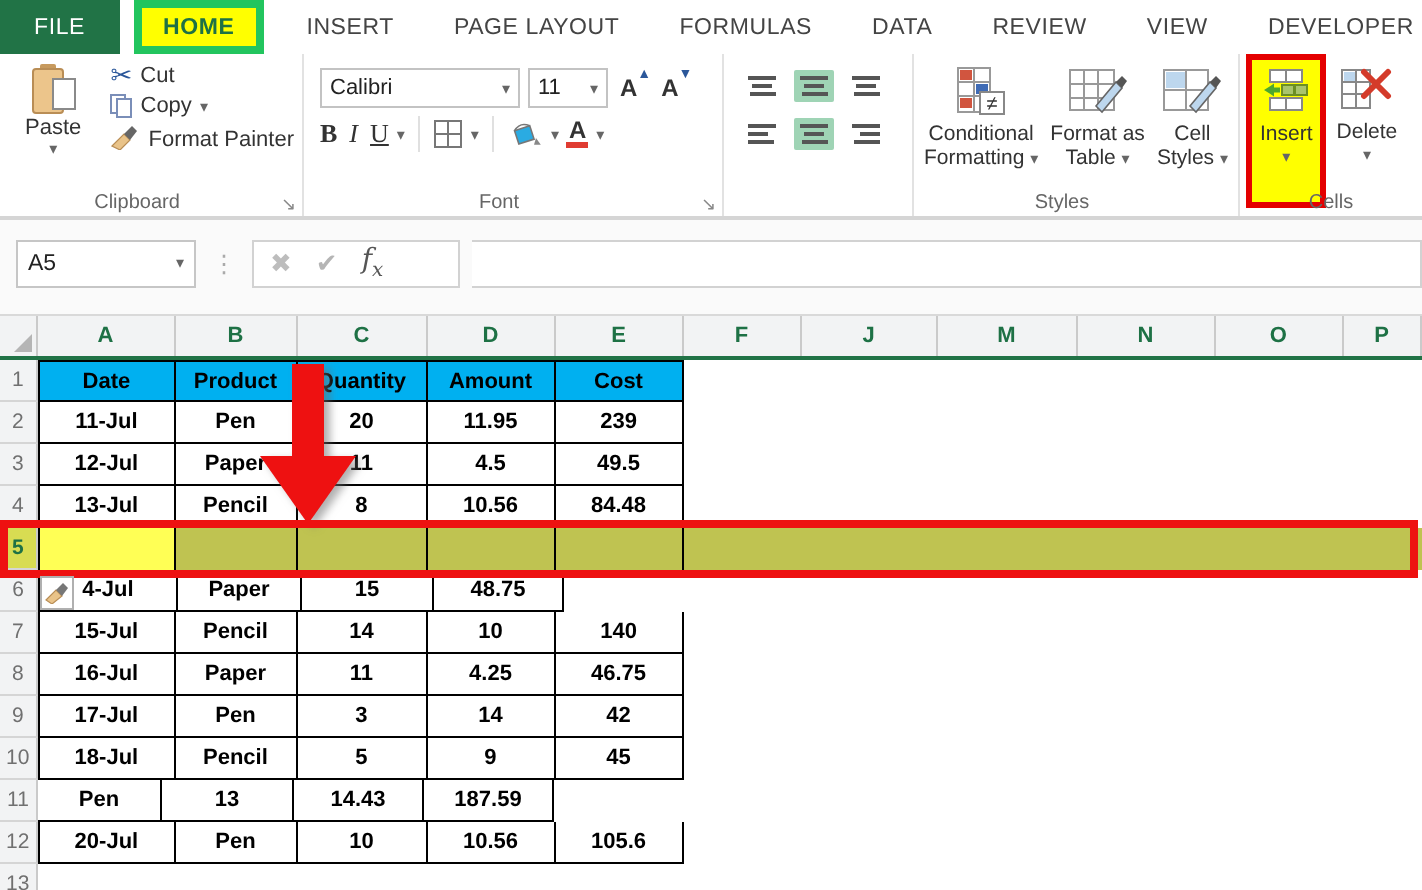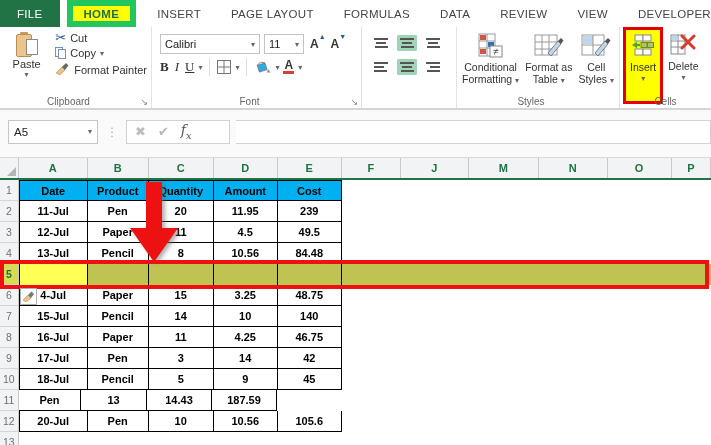--- a/index.html
+++ b/index.html
@@ -4,21 +4,21 @@
 <style>
   * { margin:0; padding:0; box-sizing:border-box; }
   html,body { width:711px; height:445px; overflow:hidden; background:#fff;
               font-family:"Liberation Sans", sans-serif; }
 
   
   .tabstrip { height:27px; display:flex; align-items:stretch; background:#fff; }
   .tab { font-size:11.5px; color:#444; display:flex; align-items:center;
          padding:0 2px; margin:0 13px; letter-spacing:.3px; cursor:default; white-space:nowrap; }
   .tab-file { background:#217346; color:#fff; margin:0; padding:0 17px; }
-  .tab-active { background:#ffff00; border:6px solid #22c55e; color:#1e7145; font-weight:bold;
+  .tab-active { background:#ffff00; border:4px solid #22c55e; color:#1e7145; font-weight:bold;
                 padding:0 11px; margin:0 6px 0 7px; }
 
   
   .ribbon { height:83px; display:flex; background:#fff; border-bottom:2px solid #d5d5d5; }
   .rgroup { position:relative; display:flex; flex-direction:column; border-right:1px solid #e2e2e2; }
   .rgroup-label { position:absolute; bottom:1px; left:0; right:14px; text-align:center;
                   font-size:10px; color:#666; }
   .launcher { position:absolute; bottom:1px; right:3px; font-size:9px; color:#888; line-height:10px; }
   .rbody { flex:1; display:flex; padding:3px 4px 14px 4px; }
 
@@ -452,21 +452,20 @@
         <div class="sc cell-olive-plain" style="width: 70px;"></div>
         <div class="sc cell-olive-plain" style="width: 65px;"></div>
         <div class="sc cell-olive-plain" style="width: 40px;"></div>
         <div class="row5-box"></div>
       </div>
       <div class="srow">
         <div class="rh">6</div>
         <div class="sc tc tc-first" style="width: 70px;">4-Jul</div>
         <div class="sc tc" style="width: 62px;">Paper</div>
         <div class="sc tc" style="width: 66px; text-align: center;">15</div>
-        <div class="sc tc" style="width: 65px;">3.25</div>
         <div class="sc tc" style="width: 65px;">48.75</div>
         <div class="sc" style="width: 60px;"></div>
         <div class="sc" style="width: 69px;"></div>
         <div class="sc" style="width: 71px;"></div>
         <div class="sc" style="width: 70px;"></div>
         <div class="sc" style="width: 65px;"></div>
         <div class="sc" style="width: 40px;"></div>
       </div>
       <div class="srow">
         <div class="rh">7</div>

